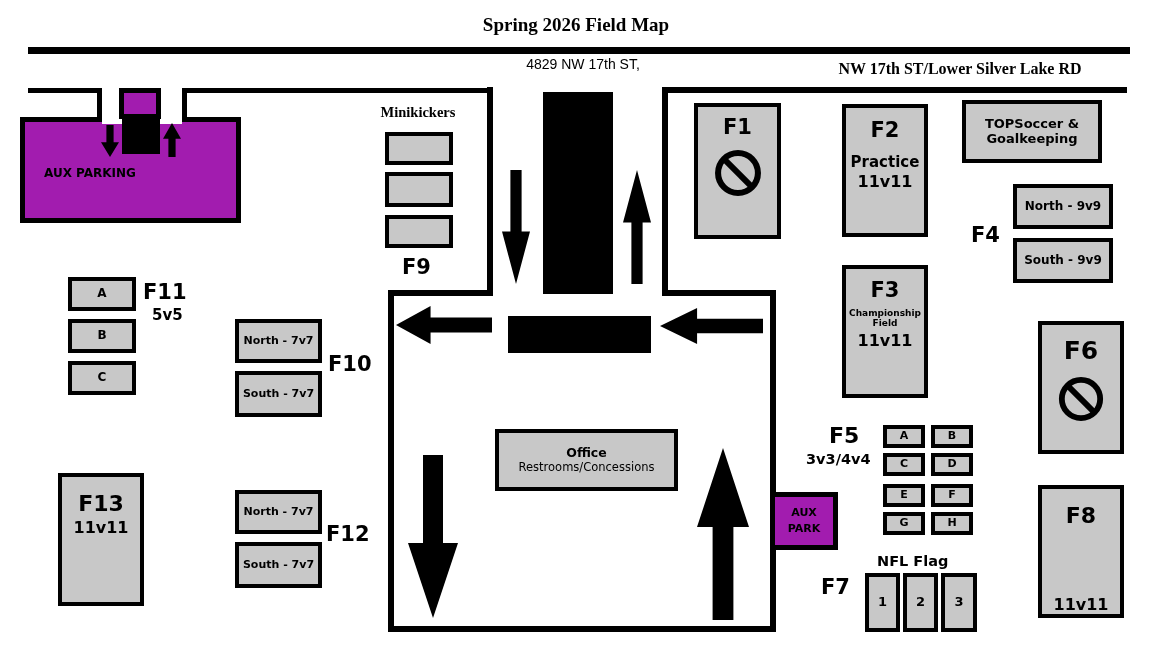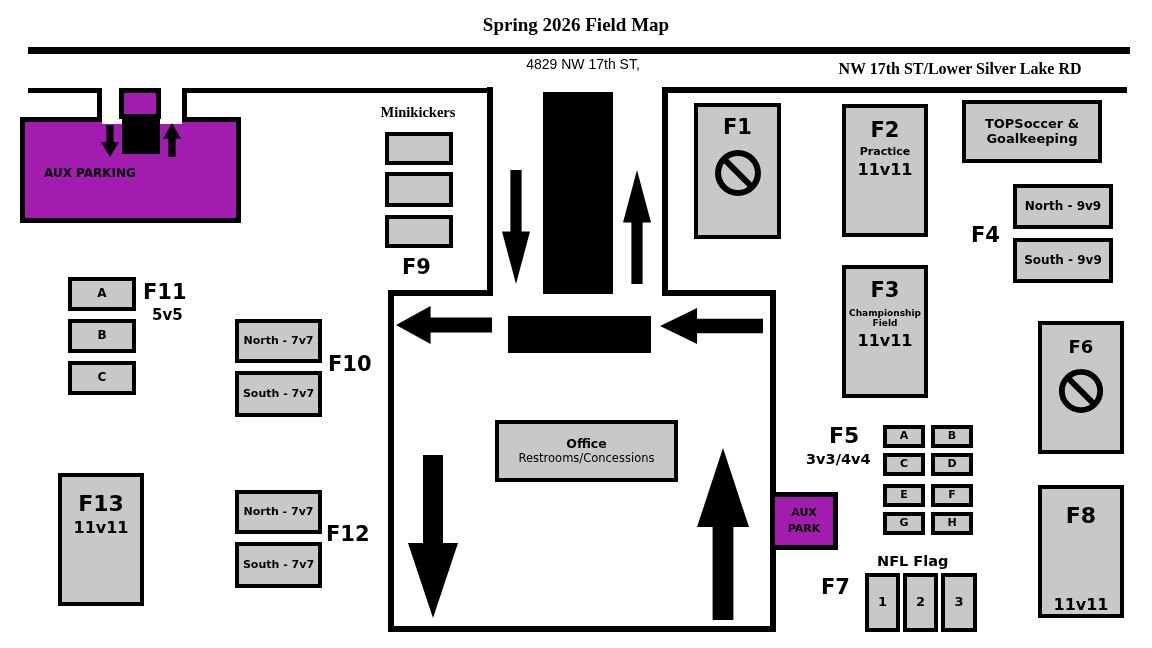--- a/index.html
+++ b/index.html
@@ -73,42 +73,42 @@
   <svg class="arrow" style="left:660px;top:308px;" width="103" height="36" viewBox="0 0 100 40" preserveAspectRatio="none">
     <polygon points="100,12 100,28 36,28 36,40 0,20 36,0 36,12" fill="#000"></polygon>
   </svg>
   <svg class="arrow" style="left:408px;top:455px;" width="50" height="163" viewBox="0 0 30 100" preserveAspectRatio="none">
     <polygon points="9,0 21,0 21,54 30,54 15,100 0,54 9,54" fill="#000"></polygon>
   </svg>
   <svg class="arrow" style="left:697px;top:448px;" width="52" height="172" viewBox="0 0 30 100" preserveAspectRatio="none">
     <polygon points="9,100 21,100 21,46 30,46 15,0 0,46 9,46" fill="#000"></polygon>
   </svg>
 
-  <div class="gbox" style="left:495px;top:420px;width:183px;height:62px;">
+  <div class="gbox" style="left:495px;top:429px;width:183px;height:62px;">
     <div style="font-size:12.5px;">Office</div>
     <div style="font-size:11.5px;font-weight:normal;">Restrooms/Concessions</div>
   </div>
 
   <div class="lbl ctr" style="left:363px;top:104px;width:110px;font-size:14.5px;">Minikickers</div>
   <div class="gbox" style="left:385px;top:132px;width:68px;height:33px;"></div>
   <div class="gbox" style="left:385px;top:172px;width:68px;height:35px;"></div>
   <div class="gbox" style="left:385px;top:215px;width:68px;height:33px;"></div>
   <div class="lbl" style="left:402px;top:255px;font-size:21px;">F9</div>
 
   <div class="gbox" style="left:694px;top:103px;width:87px;height:136px;justify-content:flex-start;padding-top:8px;">
     <div style="font-size:21px;">F1</div>
     <svg width="52" height="52" viewBox="0 0 60 60" style="margin-top:8px;">
       <circle cx="30" cy="30" r="23" fill="none" stroke="#000" stroke-width="7"></circle>
       <line x1="14" y1="14" x2="46" y2="46" stroke="#000" stroke-width="7"></line>
     </svg>
   </div>
 
   <div class="gbox" style="left:842px;top:104px;width:86px;height:133px;justify-content:flex-start;padding-top:10px;">
     <div style="font-size:21px;">F2</div>
-    <div style="font-size:11px;font-weight:600;margin-top:4px;">Practice</div>
+    <div style="font-size:15px;font-weight:600;margin-top:12px;">Practice</div>
     <div style="font-size:16px;margin-top:2px;">11v11</div>
   </div>
 
   <div class="gbox" style="left:962px;top:100px;width:140px;height:63px;">
     <div style="font-size:13px;">TOPSoccer &amp;</div>
     <div style="font-size:13px;">Goalkeeping</div>
   </div>
 
   <div class="lbl" style="left:971px;top:223px;font-size:21px;">F4</div>
   <div class="gbox" style="left:1013px;top:184px;width:100px;height:45px;">
@@ -119,21 +119,21 @@
   </div>
 
   <div class="gbox" style="left:842px;top:265px;width:86px;height:133px;justify-content:flex-start;padding-top:9px;">
     <div style="font-size:21px;">F3</div>
     <div style="font-size:9px;margin-top:6px;">Championship</div>
     <div style="font-size:9px;">Field</div>
     <div style="font-size:16px;margin-top:3px;">11v11</div>
   </div>
 
   <div class="gbox" style="left:1038px;top:321px;width:86px;height:133px;justify-content:flex-start;padding-top:12px;">
-    <div style="font-size:18px;">F6</div>
+    <div style="font-size:25px;">F6</div>
     <svg width="50" height="50" viewBox="0 0 60 60" style="margin-top:8px;">
       <circle cx="30" cy="30" r="23" fill="none" stroke="#000" stroke-width="7"></circle>
       <line x1="14" y1="14" x2="46" y2="46" stroke="#000" stroke-width="7"></line>
     </svg>
   </div>
 
   <div class="gbox" style="left:1038px;top:485px;width:86px;height:133px;justify-content:space-between;padding-top:14px;">
     <div style="font-size:22px;">F8</div>
     <div style="font-size:16px;margin-top:3px;">11v11</div>
   </div>

